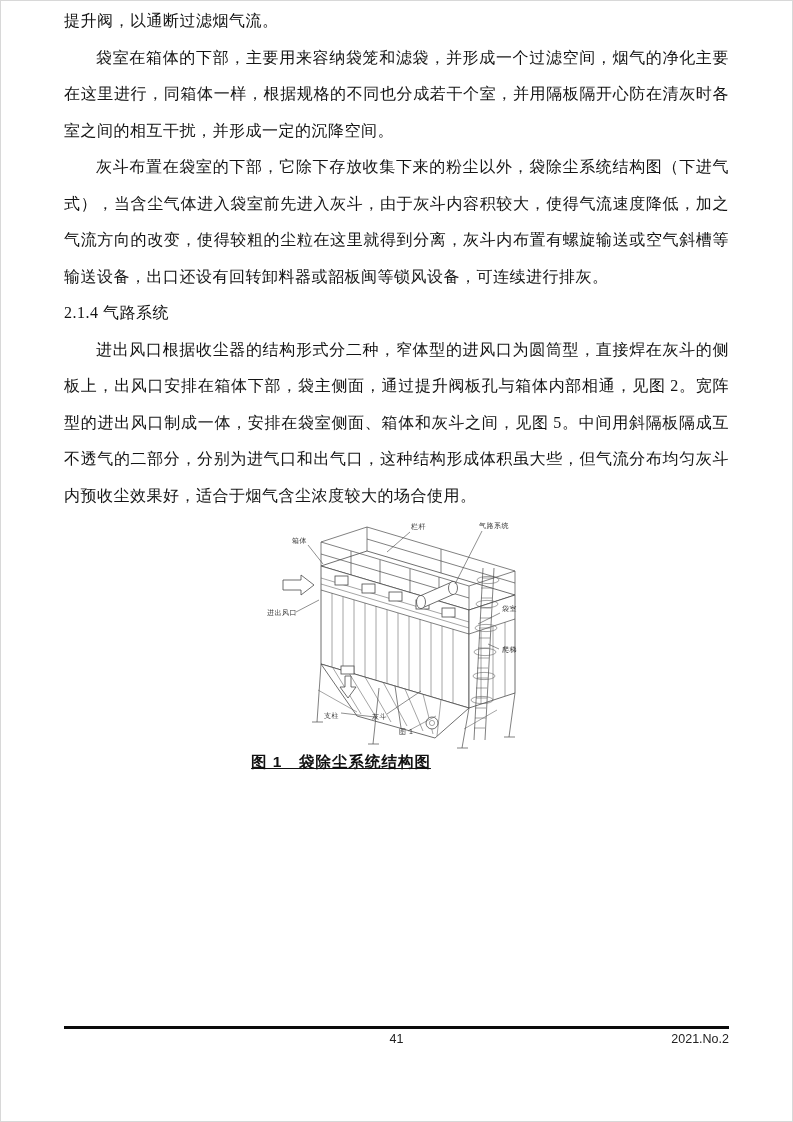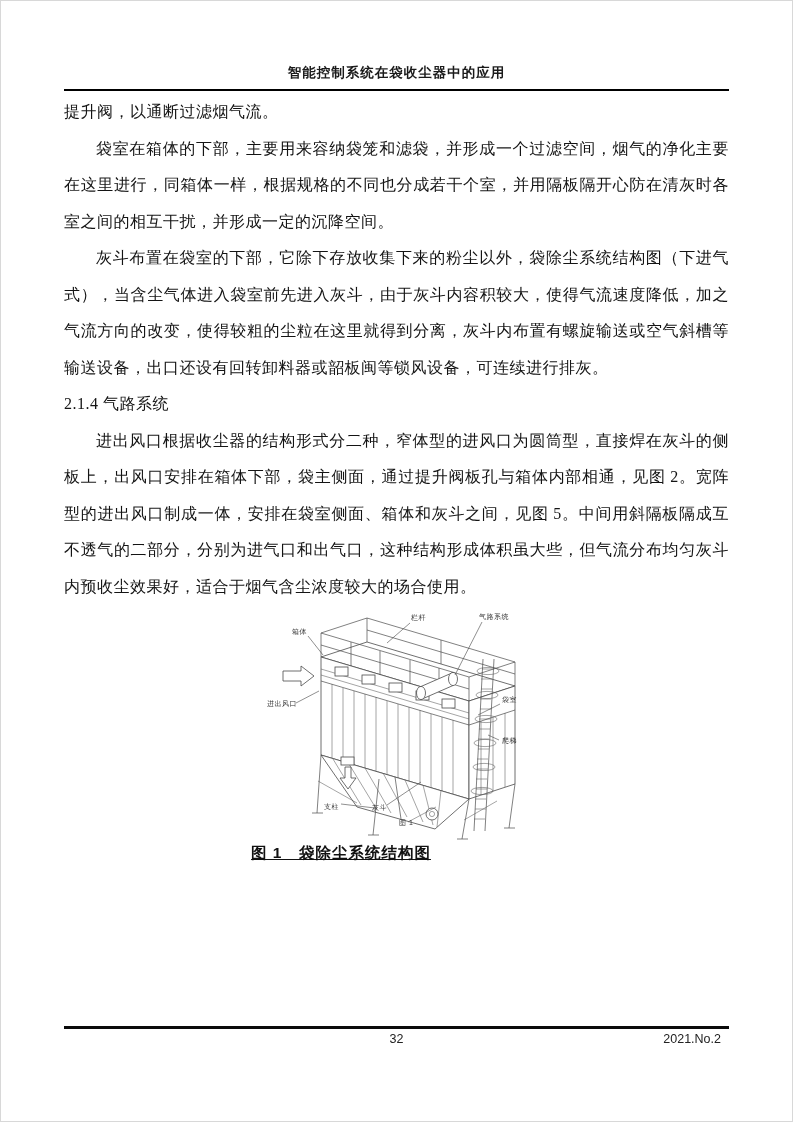--- a/index.html
+++ b/index.html
@@ -38,39 +38,35 @@
     width:430px;margin-left:62px;text-decoration:underline;
   }
   .ftr{position:absolute;left:64px;right:64px;top:1026px;}
   .ftr-rule{border-bottom:3.5px solid #0a0a0a;}
   .ftr-row{
     position:relative;margin-top:3px;
     font-family:"Liberation Sans","DejaVu Sans",sans-serif;
     font-size:12.5px;color:#222;
   }
   .ftr-page{display:block;text-align:center;}
-  .ftr-issue{position:absolute;right:8px;top:0;}
+  .ftr-issue{position:absolute;right:0;top:0;}
   svg text{
     font-family:"Liberation Sans","DejaVu Sans",sans-serif;
     fill:#333;font-size:7px;letter-spacing:0.5px;
   }
   svg .ln{stroke:#4a4a4a;stroke-width:0.7;fill:none;}
   svg .fc{stroke:#4a4a4a;stroke-width:0.8;fill:#fff;}
   svg .thin{stroke:#5a5a5a;stroke-width:0.55;fill:none;}
   svg .leader{stroke:#444;stroke-width:0.6;fill:none;}
 </style>
 </head>
 <body>
 
 <div class="page">
 
-  <div class="hdr">
-    <div class="hdr-title">智能控制系统在袋收尘器中的应用</div>
-    <div class="hdr-rule"></div>
-  </div>
 
   <div class="content">
     <p>提升阀，以通断过滤烟气流。</p>
     <p class="indent">袋室在箱体的下部，主要用来容纳袋笼和滤袋，并形成一个过滤空间，烟气的净化主要在这里进行，同箱体一样，根据规格的不同也分成若干个室，并用隔板隔开心防在清灰时各室之间的相互干扰，并形成一定的沉降空间。</p>
     <p class="indent">灰斗布置在袋室的下部，它除下存放收集下来的粉尘以外，袋除尘系统结构图（下进气式），当含尘气体进入袋室前先进入灰斗，由于灰斗内容积较大，使得气流速度降低，加之气流方向的改变，使得较粗的尘粒在这里就得到分离，灰斗内布置有螺旋输送或空气斜槽等输送设备，出口还设有回转卸料器或韶板闽等锁风设备，可连续进行排灰。</p>
     <p>2.1.4 气路系统</p>
     <p class="indent">进出风口根据收尘器的结构形式分二种，窄体型的进风口为圆筒型，直接焊在灰斗的侧板上，出风口安排在箱体下部，袋主侧面，通过提升阀板孔与箱体内部相通，见图 2。宽阵型的进出风口制成一体，安排在袋室侧面、箱体和灰斗之间，见图 5。中间用斜隔板隔成互不透气的二部分，分别为进气口和出气口，这种结构形成体积虽大些，但气流分布均匀灰斗内预收尘效果好，适合于烟气含尘浓度较大的场合使用。</p>
 
     <div class="fig">
       <svg width="290" height="235" viewBox="0 0 290 235">
@@ -225,18 +221,18 @@
         <text x="138" y="218" font-size="6.5">图 1</text>
       </svg>
     </div>
 
     <div class="fig-caption">图 1　袋除尘系统结构图</div>
   </div>
 
   <div class="ftr">
     <div class="ftr-rule"></div>
     <div class="ftr-row">
-      <span class="ftr-page">32</span>
+      <span class="ftr-page">41</span>
       <span class="ftr-issue">2021.No.2</span>
     </div>
   </div>
 
 </div>
 
 </body></html>

